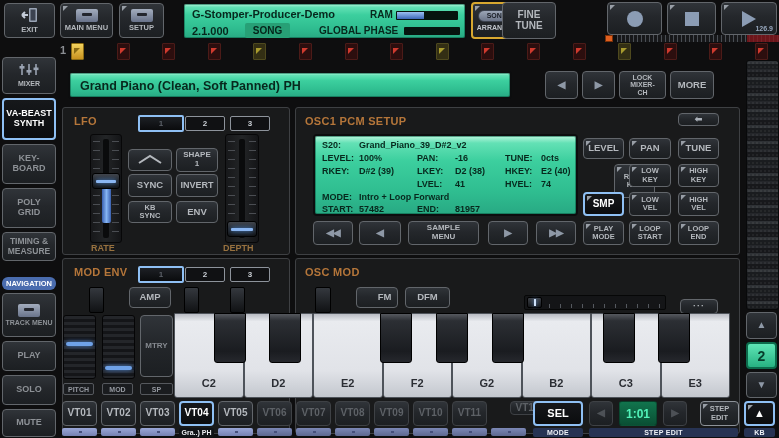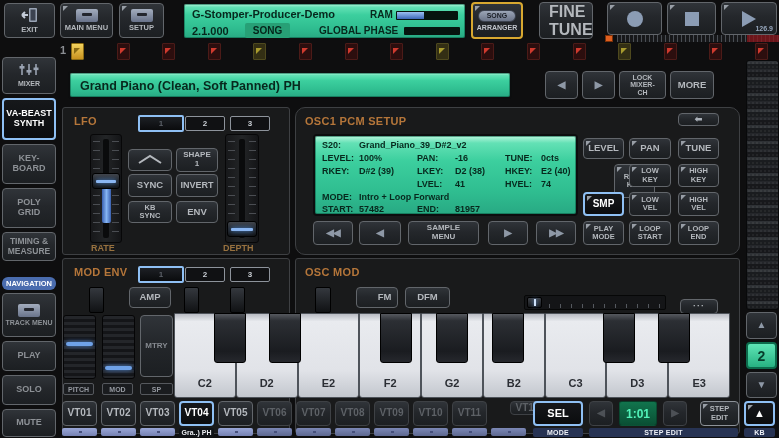--- a/index.html
+++ b/index.html
@@ -116,21 +116,21 @@
     <span class="lcdtxt" style="left:135px;top:21px;font-size:10px;">GLOBAL PHASE</span>
     <span class="abs" style="left:220px;top:23px;width:56px;height:8px;background:#06140f;border-radius:1px;"></span>
   </div>
 
   <div class="btn corner" style="left:471px;top:2px;width:52px;height:37px;border:2px solid #d8a830;flex-direction:column;gap:2px;">
     <span style="background:linear-gradient(180deg,#9ba5b6,#6b7488);color:#181c24;font-size:7px;font-weight:bold;
           padding:1px 8px;border-radius:7px;border:1px solid #3c424e;">SONG</span>
     <span style="font-size:7px;color:#c2c6cd;">ARRANGER</span>
   </div>
 
-  <div class="btn" style="left:539px;top:2px;width:54px;height:37px;font-size:16px;white-space:pre-line;width:54px;align-items:flex-end;">
+  <div class="btn" style="left:502px;top:2px;width:54px;height:37px;font-size:10px;white-space:pre-line;width:54px;">
     <span style="width:34px;">FINE TUNE</span>
   </div>
 
   <div class="btn corner" style="left:607px;top:2px;width:55px;height:33px;">
     <span style="width:16px;height:16px;border-radius:50%;background:#8b9cb4;"></span>
   </div>
   <div class="btn corner" style="left:667px;top:2px;width:49px;height:33px;">
     <span style="width:14px;height:14px;background:#8b9cb4;"></span>
   </div>
   <div class="btn corner" style="left:721px;top:2px;width:56px;height:33px;">
@@ -278,21 +278,21 @@
       <div class="vtrack"></div>
       <div class="vticks" style="left:2px;"></div>
       <div class="vticks" style="right:2px;"></div>
       <div class="vhandle" style="top:86px;">
           <i></i>
         </div>
     </div>
     <span class="abs" style="left:160px;top:135px;font-size:9px;color:#97713f;font-weight:bold;">DEPTH</span>
   </div>
 
-  <div class="panel" style="left:295px;top:107px;width:445px;height:148px;border-radius:10px;">
+  <div class="panel" style="left:295px;top:107px;width:445px;height:148px;">
     <span class="ptitle" style="left:9px;top:7px;">OSC1 PCM SETUP</span>
 
     <div class="lcd" style="left:17px;top:26px;width:265px;height:82px;border-width:2px;">
       <span class="lcdtxt" style="left:7px;top:4px;font-size:9px;">S20:</span>
       <span class="lcdtxt" style="left:44px;top:4px;font-size:9px;">Grand_Piano_39_D#2_v2</span>
 
       <span class="lcdtxt" style="left:7px;top:17px;font-size:9px;">LEVEL:</span>
       <span class="lcdtxt" style="left:44px;top:17px;font-size:9px;">100%</span>
       <span class="lcdtxt" style="left:102px;top:17px;font-size:9px;">PAN:</span>
       <span class="lcdtxt" style="left:140px;top:17px;font-size:9px;">-16</span>
@@ -460,23 +460,20 @@
         <span>F2</span>
       </div>
     <div class="wkey">
         <span>G2</span>
       </div>
     <div class="wkey">
         <span>B2</span>
       </div>
     <div class="wkey">
         <span>C3</span>
-      </div>
-    <div class="wkey">
-        <span>D3</span>
       </div>
     <div class="wkey">
         <span>E3</span>
       </div>
     <div class="bkey" style="left:40px;"></div>
     <div class="bkey" style="left:95px;"></div>
     <div class="bkey" style="left:206px;"></div>
     <div class="bkey" style="left:262px;"></div>
     <div class="bkey" style="left:318px;"></div>
     <div class="bkey" style="left:429px;"></div>

